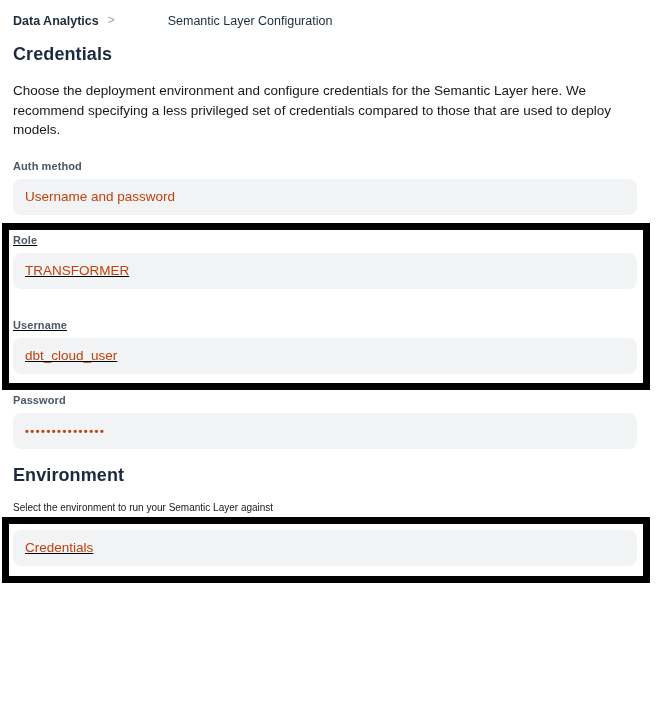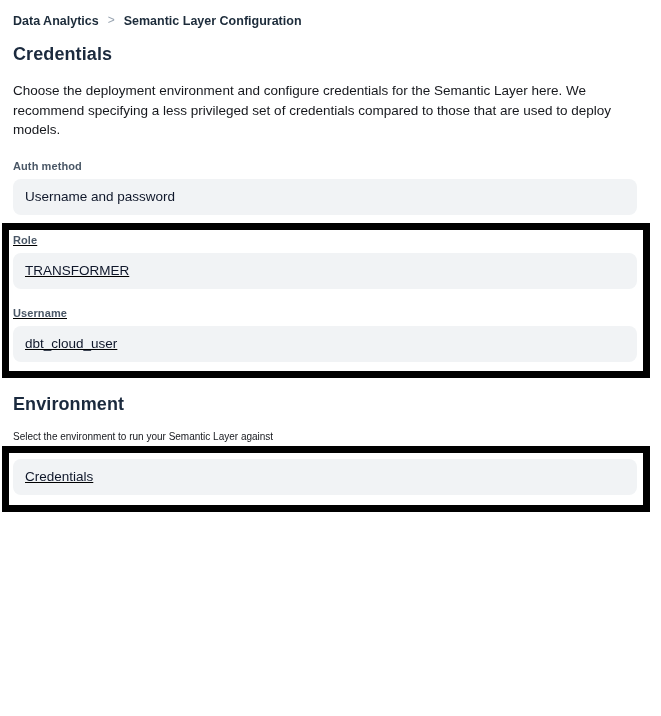--- a/index.html
+++ b/index.html
@@ -18,21 +18,21 @@
 
   
   .breadcrumb {
     display: flex;
     align-items: center;
     gap: 9px;
     font-size: 12.5px;
     color: #1c2b3a;
   }
   .breadcrumb .crumb-link { font-weight: 600; }
-  .breadcrumb .crumb-current { font-weight: 700; }
+  .breadcrumb .crumb-current { font-weight: 400; margin-left: 44px; }
   .breadcrumb .sep {
     color: #97a3b0;
     font-size: 12px;
     font-weight: 400;
     transform: translateY(-1px);
   }
 
   
   h1.section-title {
     margin-top: 16px;
@@ -43,40 +43,40 @@
   }
   p.section-desc {
     margin-top: 16px;
     font-size: 13.5px;
     line-height: 19.5px;
     color: #16181d;
     max-width: 622px;
   }
 
   
-  .form-group { margin-top: 18px; }
+  .form-group { margin-top: 30px; }
   .form-group:first-of-type { margin-top: 20px; }
   .field-label {
     display: block;
     font-size: 11px;
     font-weight: 700;
     color: #4a5766;
     margin-bottom: 7px;
     letter-spacing: 0.1px;
   }
   .field {
     width: 624px;
     height: 36px;
     background: #f1f3f5;
     border-radius: 8px;
     display: flex;
     align-items: center;
     padding-left: 12px;
     font-size: 13.5px;
-    color: #0f172a;
+    color: #c2410c;
     cursor: pointer;
   }
   .field.password-field {
     font-size: 11px;
     letter-spacing: 1.5px;
     font-weight: 700;
   }
 
   
   .highlight-box {
@@ -126,20 +126,24 @@
     <div class="form-group">
       <label class="field-label">Role</label>
       <div class="field">TRANSFORMER</div>
     </div>
     <div class="form-group">
       <label class="field-label">Username</label>
       <div class="field">dbt_cloud_user</div>
     </div>
   </div>
 
+  <div class="form-group after-box">
+    <label class="field-label">Password</label>
+    <div class="field password-field">•••••••••••••••</div>
+  </div>
 
 
   <h1 class="section-title env-title">Environment</h1>
 
   <p class="env-desc">Select the environment to run your Semantic Layer against</p>
 
   <div class="highlight-box env-box">
     <div class="field">Credentials</div>
   </div>
 

